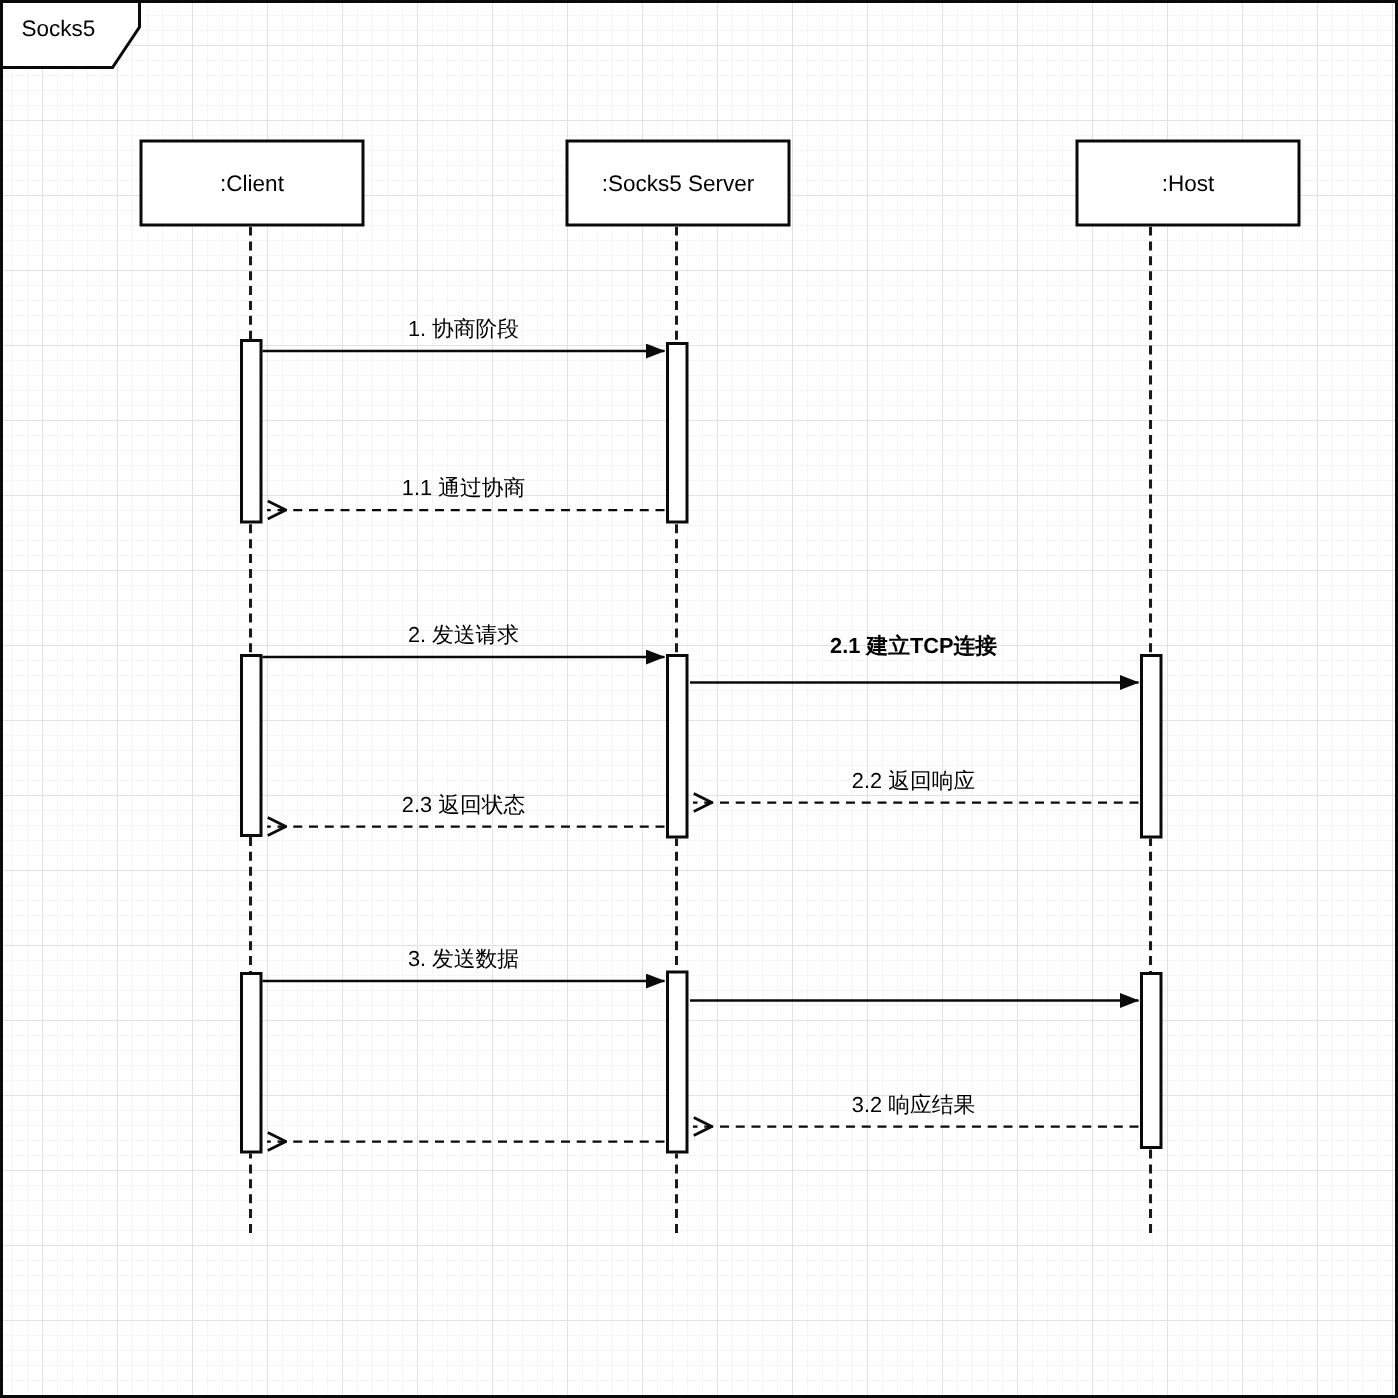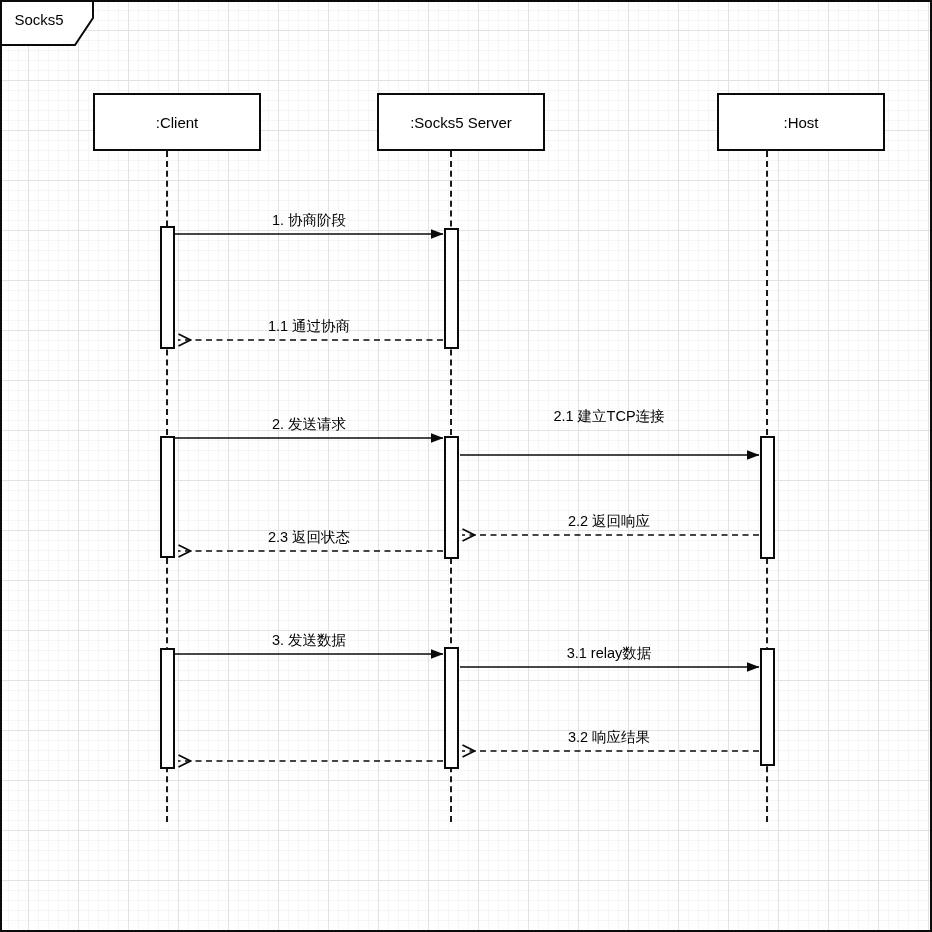--- a/index.html
+++ b/index.html
@@ -38,21 +38,21 @@
     left: 0;
     top: 11px;
     width: 78px;
     text-align: center;
     font-size: 15px;
     color: #000;
   }
   .actor-box {
     position: absolute;
     top: 91px;
-    width: 168px;
+    width: 150px;
     height: 58px;
     box-sizing: border-box;
     border: 2px solid #0a0a0a;
     background: #ffffff;
     display: flex;
     align-items: center;
     justify-content: center;
     font-size: 15px;
     z-index: 3;
   }
@@ -146,20 +146,19 @@
 
     <line x1="173" y1="652" x2="441" y2="652" stroke="#0a0a0a" stroke-width="1.7" marker-end="url(#arrowSolid)"></line>
     <line x1="458" y1="665" x2="757" y2="665" stroke="#0a0a0a" stroke-width="1.7" marker-end="url(#arrowSolid)"></line>
     <line x1="757" y1="749" x2="460" y2="749" stroke="#0a0a0a" stroke-width="1.5" stroke-dasharray="6,4.5" marker-end="url(#arrowOpen)"></line>
     <line x1="441" y1="759" x2="176" y2="759" stroke="#0a0a0a" stroke-width="1.5" stroke-dasharray="6,4.5" marker-end="url(#arrowOpen)"></line>
   </svg>
 
   <div class="msg-label" style="left:307px; top:210px;">1. 协商阶段</div>
   <div class="msg-label" style="left:307px; top:316px;">1.1 通过协商</div>
   <div class="msg-label" style="left:307px; top:414px;">2. 发送请求</div>
-  <div class="msg-label" style="left:607px; top:406px;">2.1 建立TCP连接</div>
+  <div class="msg-label" style="left:607px; top:421px;font-weight:bold;">2.1 建立TCP连接</div>
   <div class="msg-label" style="left:607px; top:511px;">2.2 返回响应</div>
   <div class="msg-label" style="left:307px; top:527px;">2.3 返回状态</div>
   <div class="msg-label" style="left:307px; top:630px;">3. 发送数据</div>
-  <div class="msg-label" style="left:607px; top:643px;">3.1 relay数据</div>
   <div class="msg-label" style="left:607px; top:727px;">3.2 响应结果</div>
 
 </div>
 
 </body></html>

